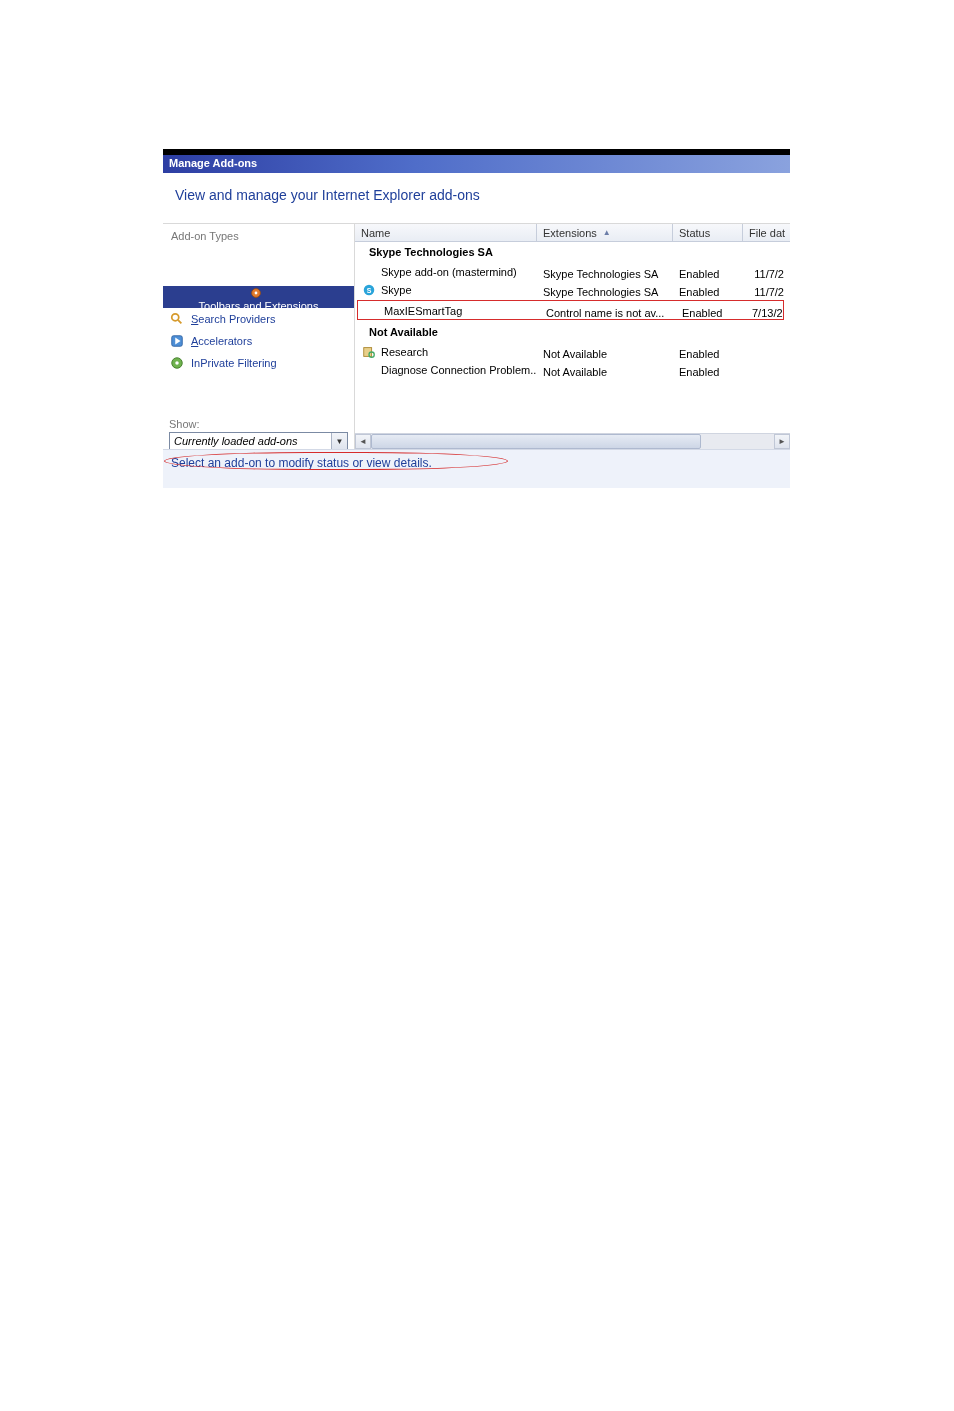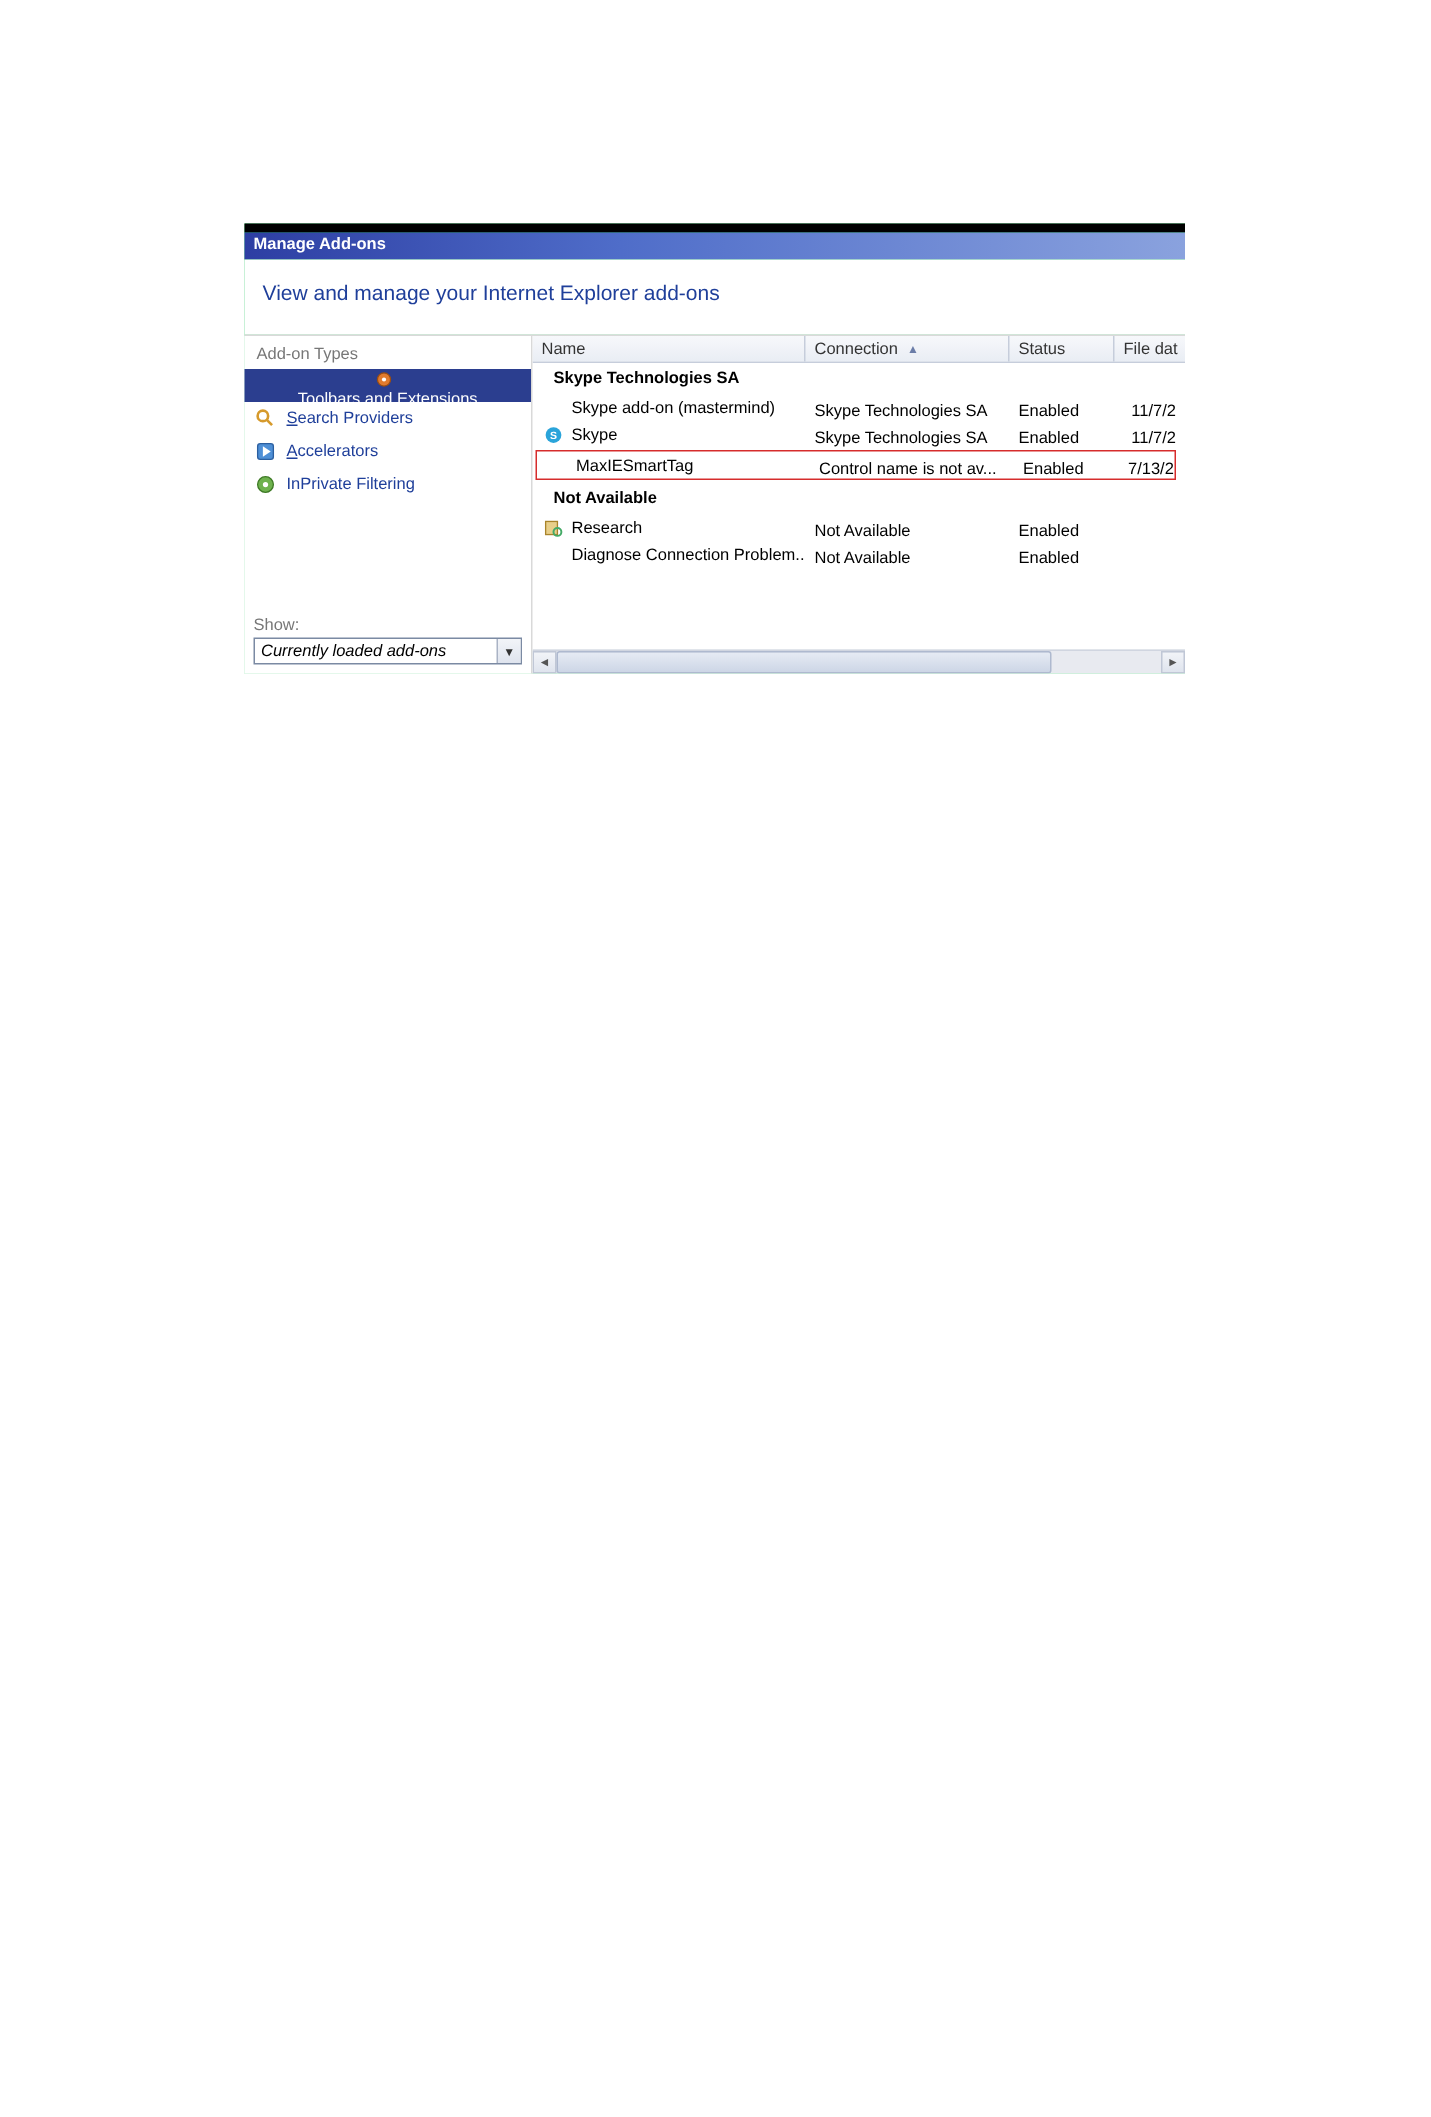--- a/index.html
+++ b/index.html
@@ -45,20 +45,21 @@
     border-top: 1px solid #d9d9d9;
     height: 226px;
     background: #fff;
   }
   .sidebar {
     width: 192px;
     border-right: 1px solid #d9d9d9;
     display: flex;
     flex-direction: column;
     background: #fff;
+    gap: 40px;
   }
   .sidebar-header {
     padding: 6px 8px 4px 8px;
     color: #777;
     font-size: 11px;
   }
   .nav-list { }
   .nav-item {
     display: flex;
     align-items: center;
@@ -277,21 +278,21 @@
           </div>
         </div>
       </div>
 
       <div class="list-pane">
         <div class="col-headers">
           <div class="col c-name">
               <span>Name</span>
             </div>
           <div class="col c-pub">
-            <span>Connection</span>
+            <span>Extensions</span>
             <span class="sort-arrow">▲</span>
           </div>
           <div class="col c-stat">
               <span>Status</span>
             </div>
           <div class="col c-date">
               <span>File dat</span>
             </div>
         </div>
 
@@ -363,15 +364,19 @@
         <div class="hscroll">
           <div class="btn">◄</div>
           <div class="track">
               <div class="thumb"></div>
             </div>
           <div class="btn">►</div>
         </div>
       </div>
     </div>
 
+    <div class="detail-bar">
+      <div class="detail-circle"></div>
+      <span class="detail-text">Select an add-on to modify status or view details.</span>
+    </div>
 
   </div>
 </div>
 
 </body></html>

